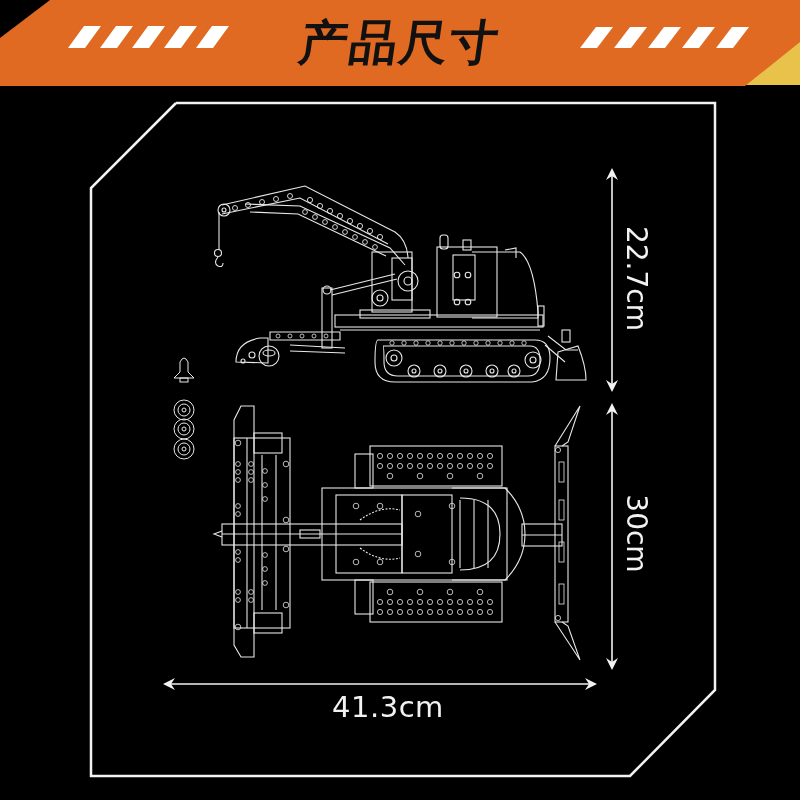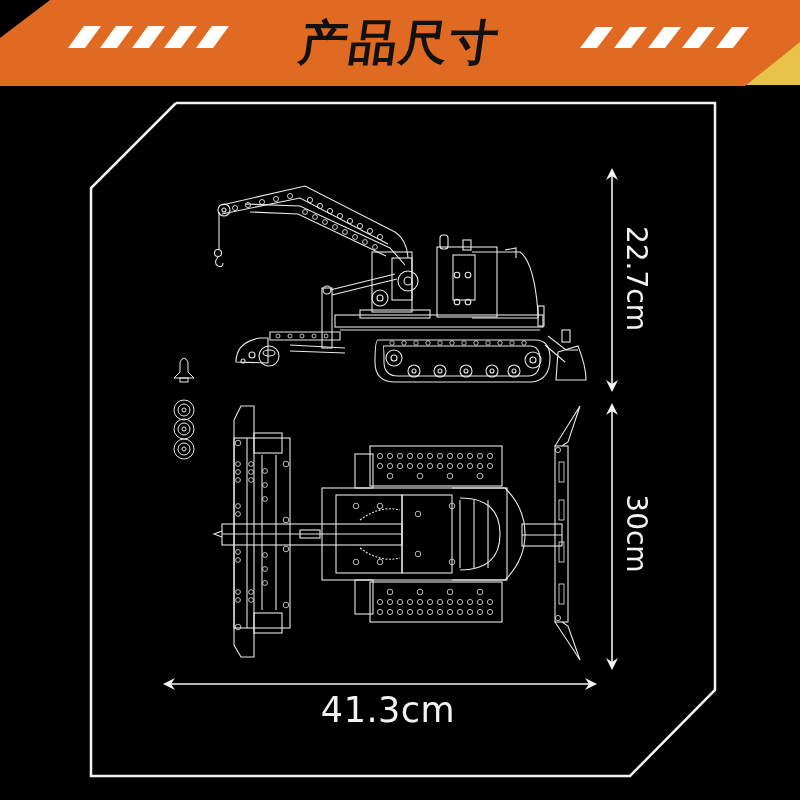--- a/index.html
+++ b/index.html
@@ -9,21 +9,21 @@
     position:absolute; left:0; top:12px; width:800px; text-align:center;
     font-family:"DejaVu Sans", sans-serif; font-weight:bold; font-size:48px;
     color:#111; letter-spacing:2px; line-height:60px;
     transform: skewX(-8deg);
   }
   .stage { position:absolute; left:0; top:0; }
   .dim-label {
     position:absolute; color:#f2f2f2; font-family:"DejaVu Sans", sans-serif;
     font-weight:normal; white-space:nowrap;
   }
-  .dim-w { left:288px; top:690px; width:200px; text-align:center; font-size:35px; letter-spacing:0.5px; }
+  .dim-w { left:288px; top:690px; width:200px; text-align:center; font-size:29px; letter-spacing:0.5px; }
   .dim-h1 { left:576px; top:262px; width:120px; text-align:center; font-size:28px; transform:rotate(90deg); transform-origin:center; }
   .dim-h2 { left:586px; top:517px; width:100px; text-align:center; font-size:28px; transform:rotate(90deg); transform-origin:center; }
 </style>
 </head>
 <body>
 
 <svg class="banner-svg" width="800" height="100" viewBox="0 0 800 100">
 
   <polygon points="800,40 800,85 745,85" fill="#e8c24a"></polygon>
   <polygon points="792,48 800,40 800,85 790,85" fill="#1a1407" opacity="0.0"></polygon>

